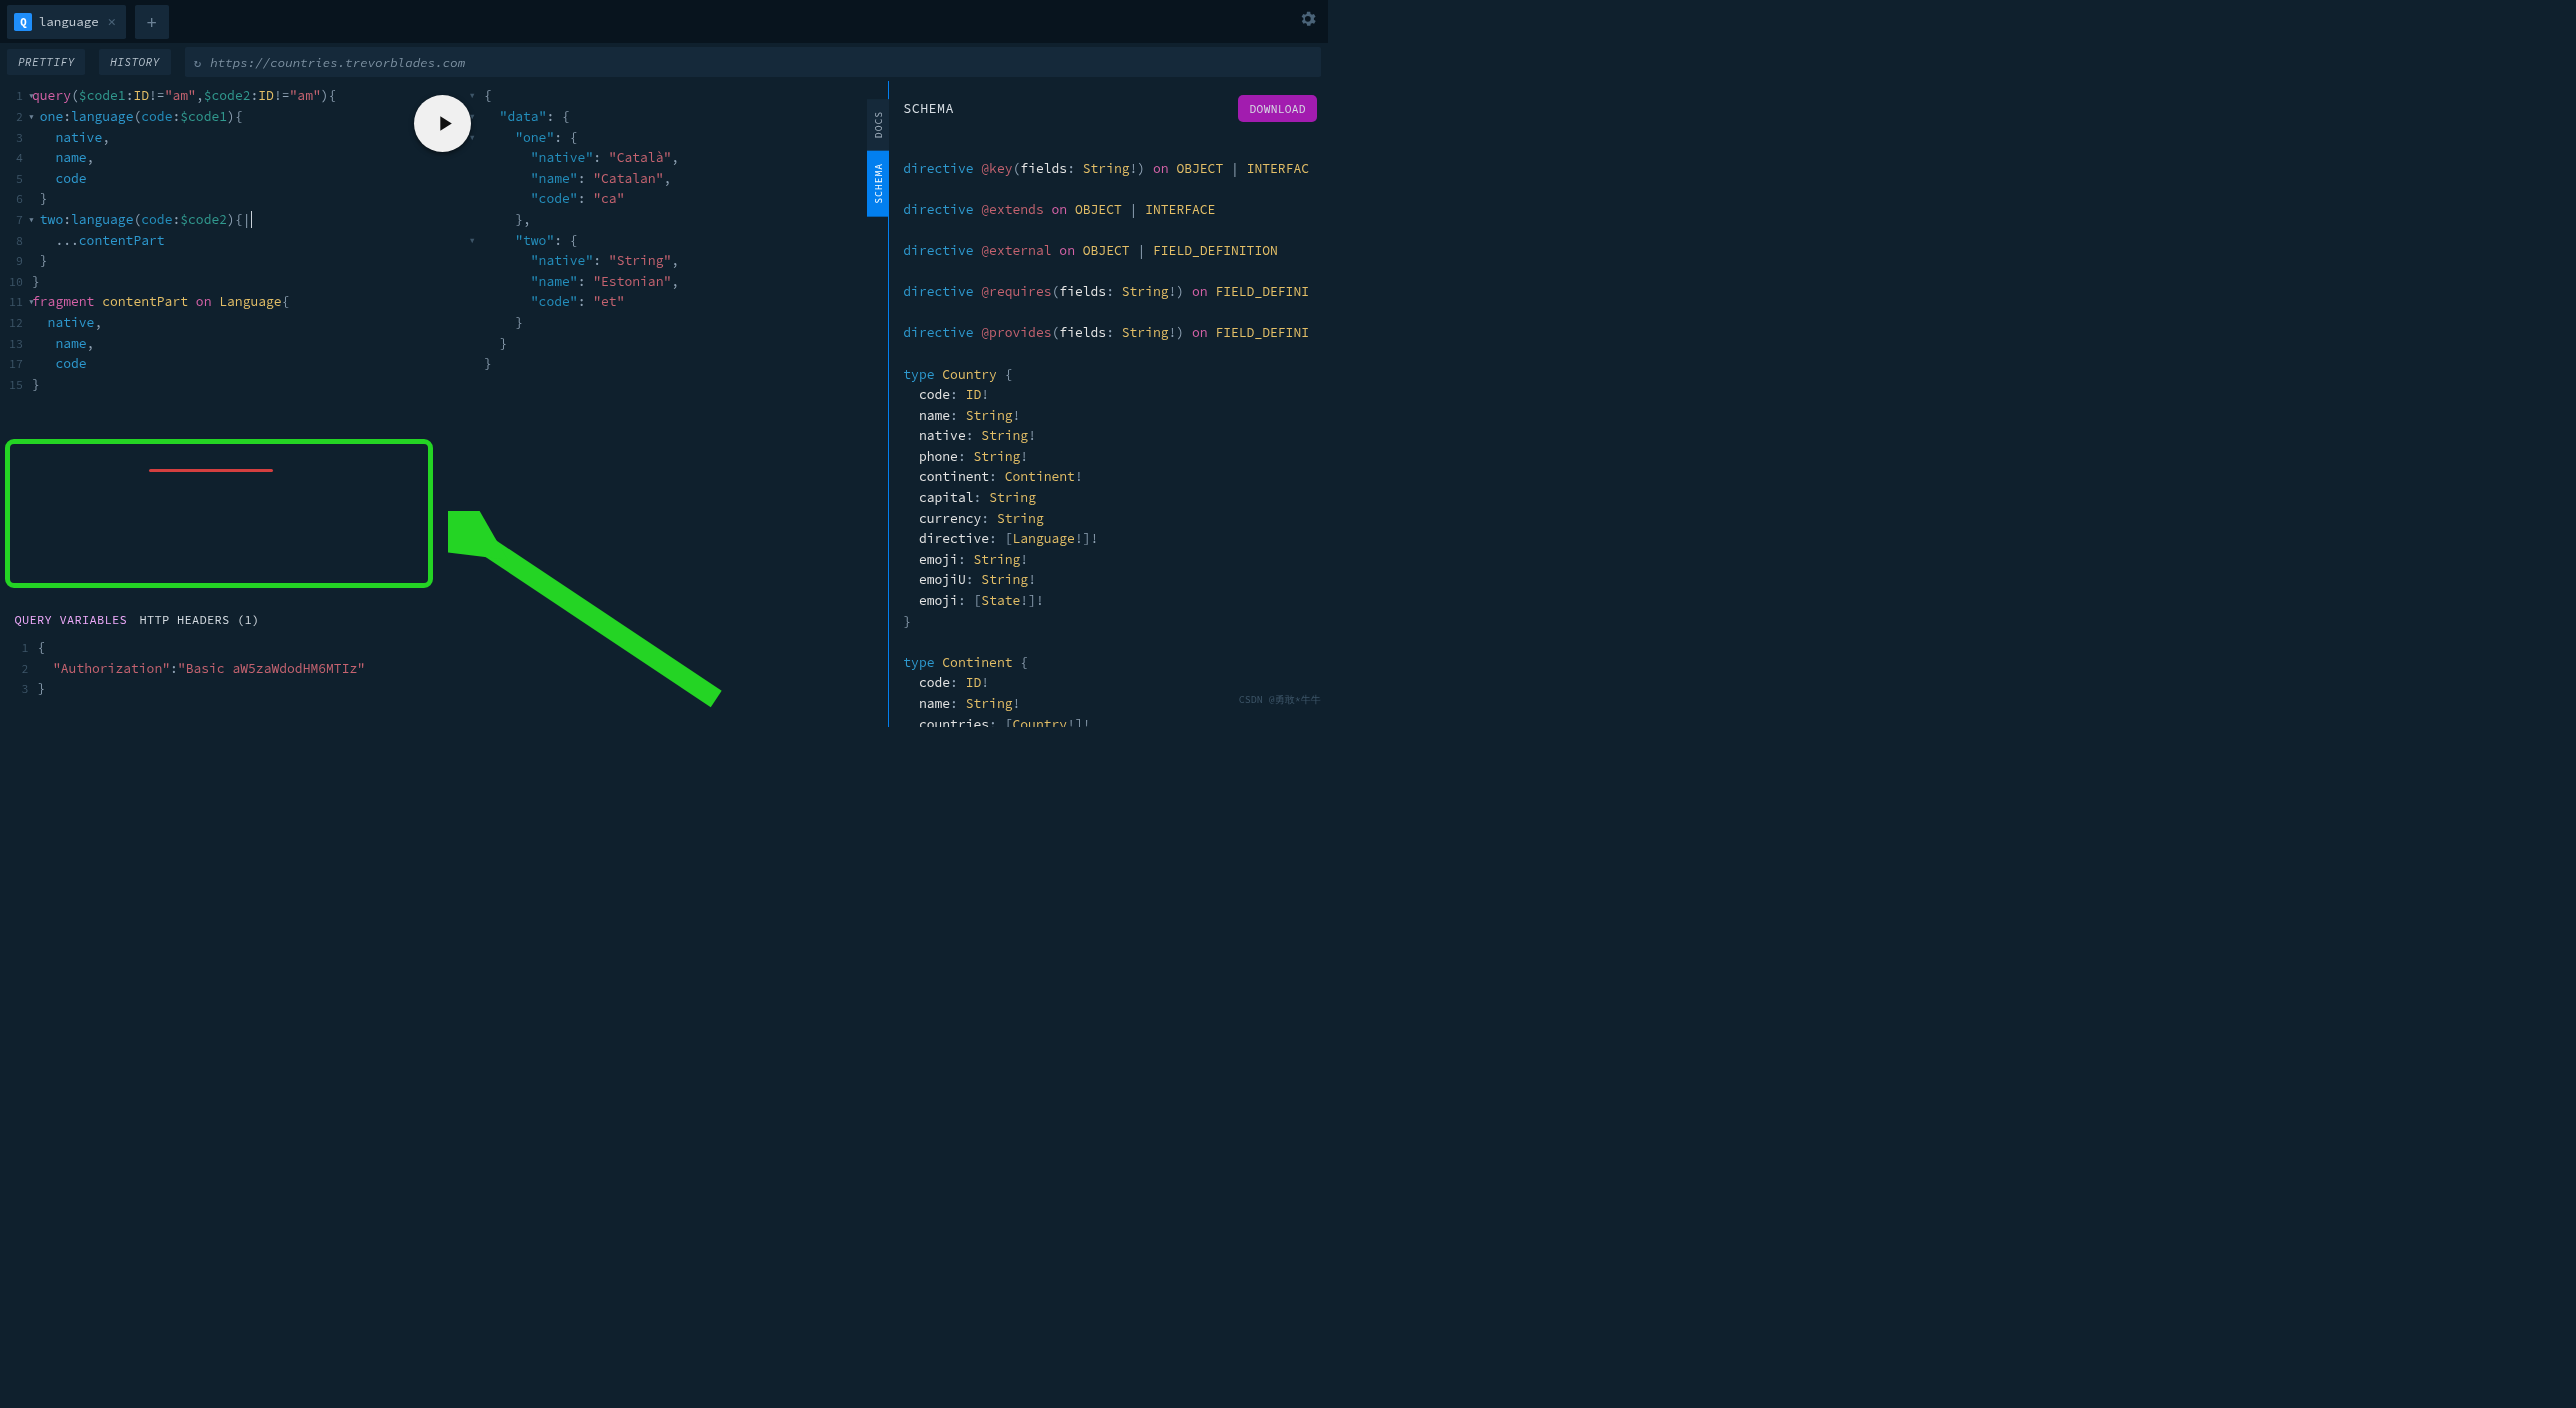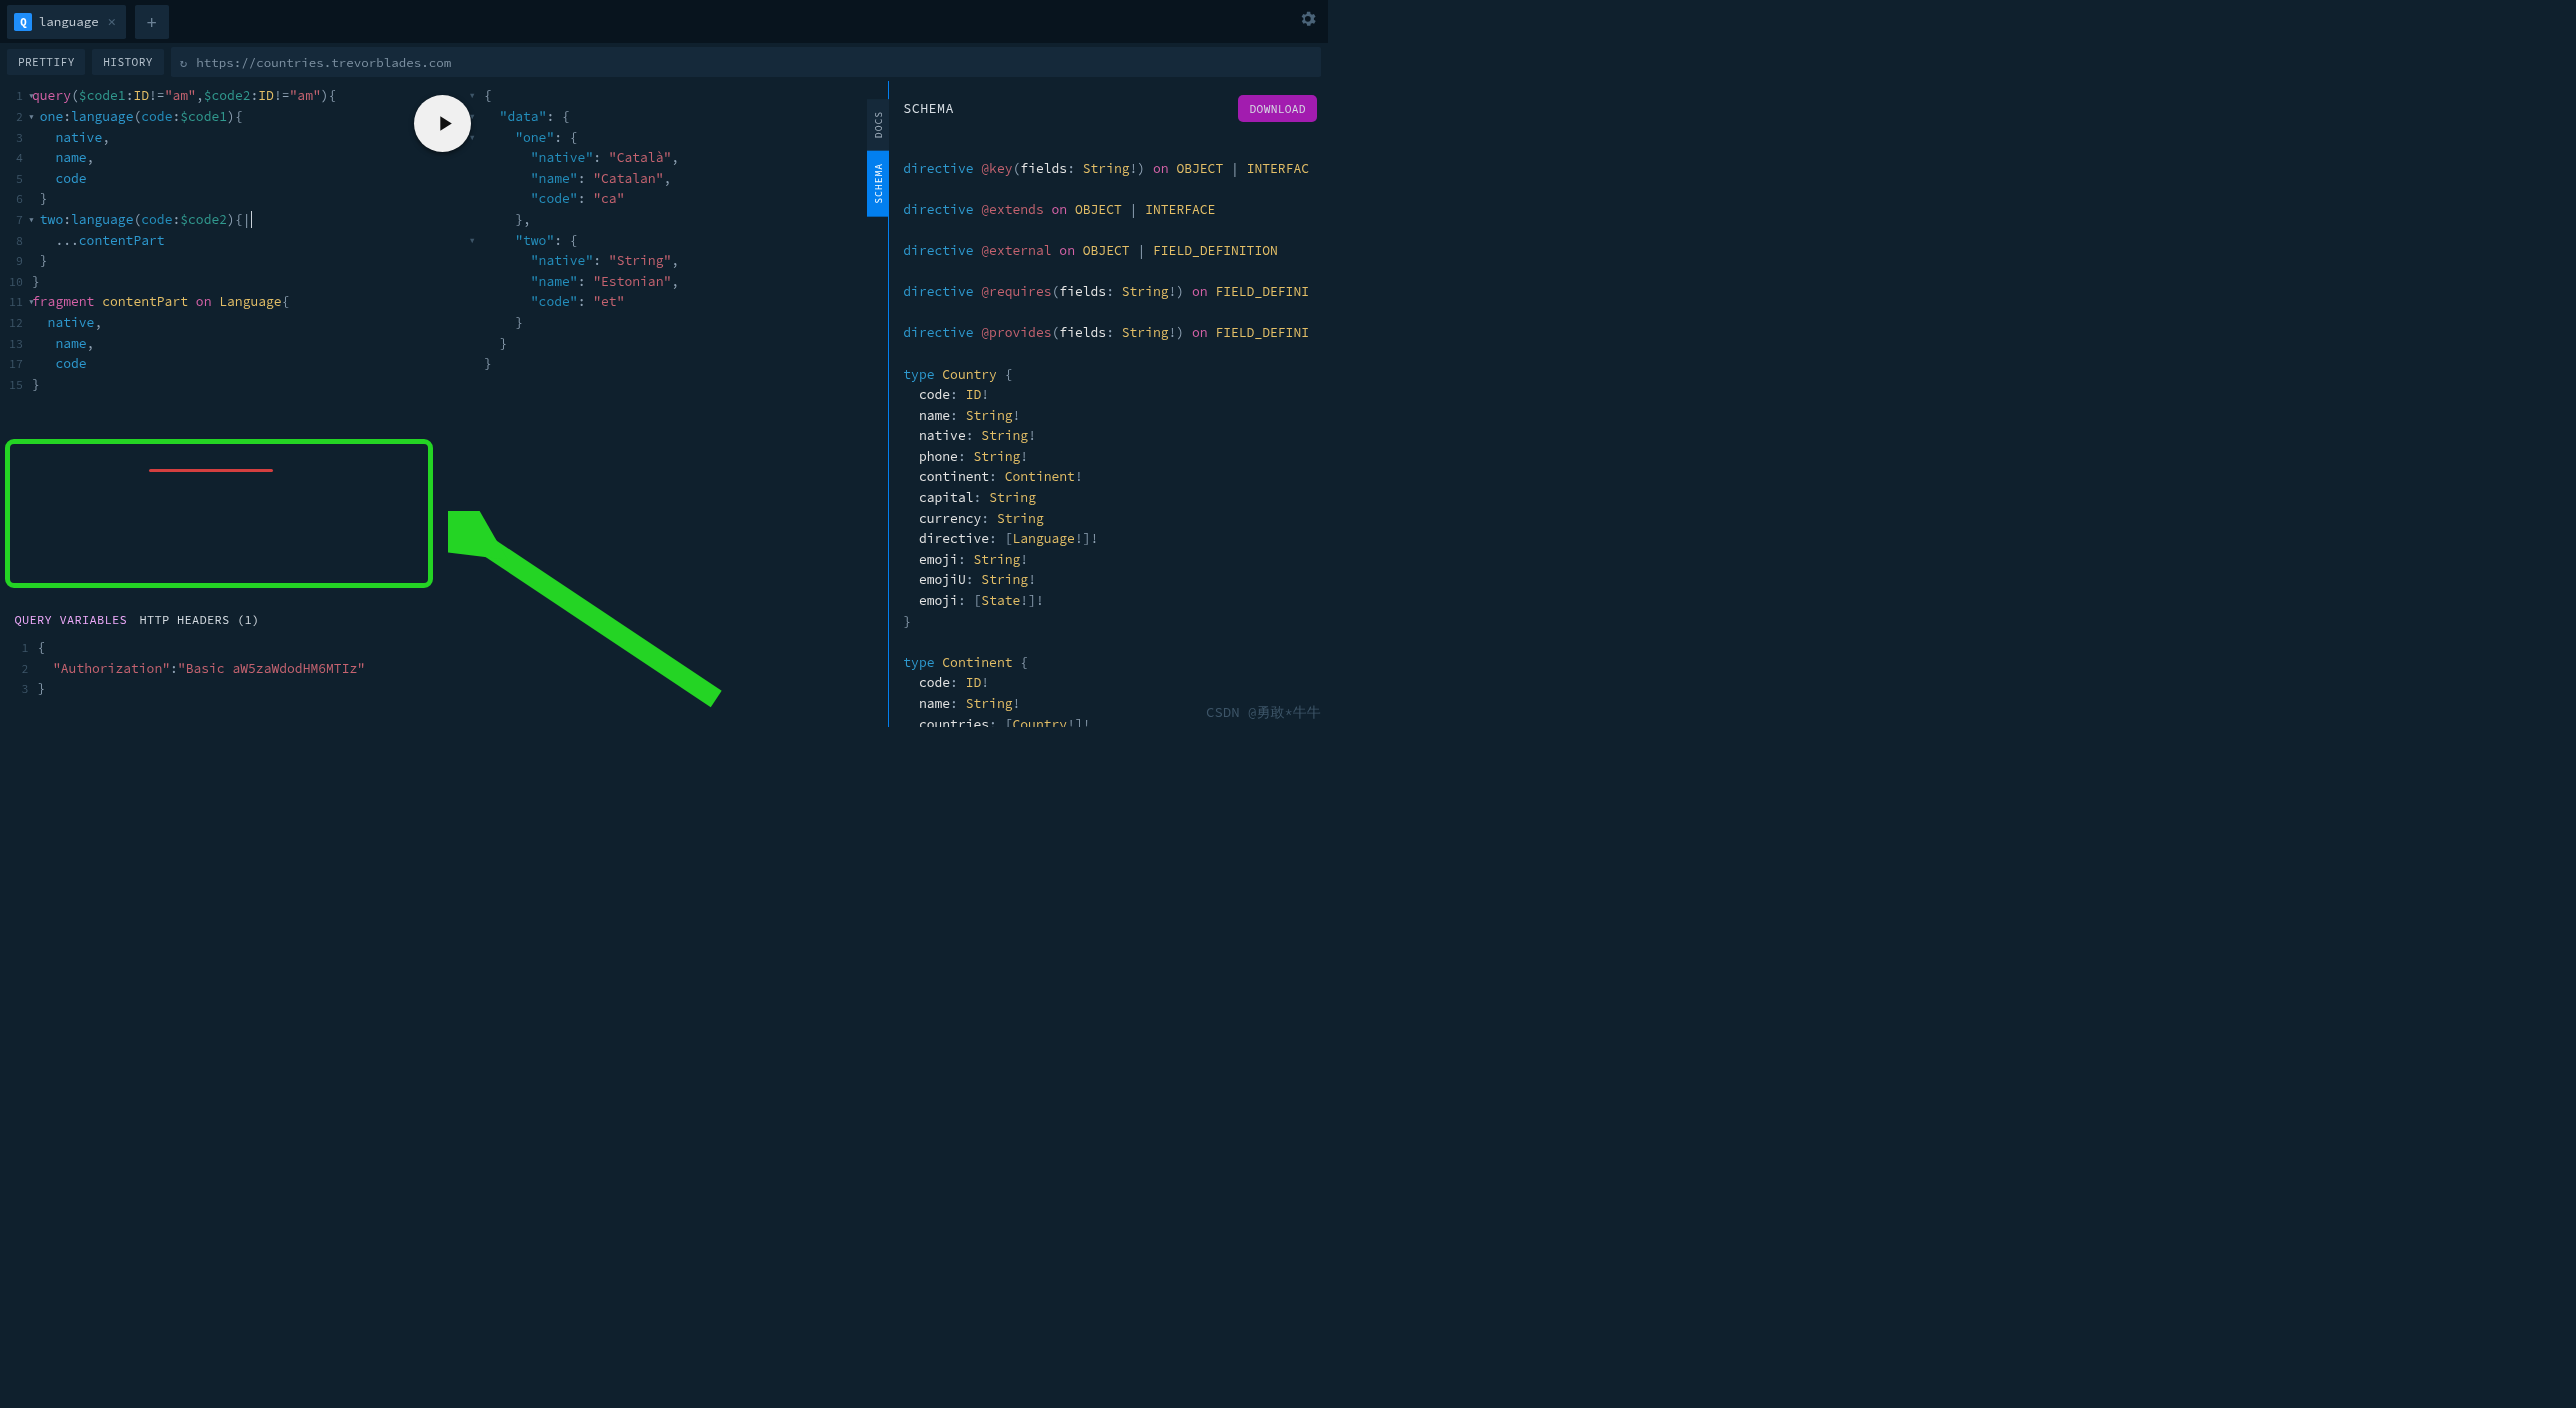--- a/index.html
+++ b/index.html
@@ -53,21 +53,22 @@
   .gear {
     position: absolute; right: 10.7px; top: 9px;
     color: #4a6378; cursor: pointer;
   }
   .toolbar {
     height: 38px;
     background: #0f202d;
     display: flex;
     align-items: center;
     padding: 3.6px 7.2px;
-    gap: 7px;
+    gap: 14px;
+    font-style: italic;
   }
   .tool-btn {
     background: #15293a;
     color: #b8c4cf;
     padding: 6.3px 10.7px;
     font-size: 11.2px;
     letter-spacing: 0.4px;
     border-radius: 1.8px;
     cursor: pointer;
   }
@@ -237,22 +238,22 @@
     width: 124px;
     height: 2.7px;
     background: #d43f3f;
     top: 388px;
     z-index: 6;
     border-radius: 1.8px;
   }
 
   .watermark {
     position: absolute;
-    right: 7.2px; bottom: 5px;
-    font-size: 14px;
+    right: 7.2px; bottom: 20px;
+    font-size: 10px;
     color: #3d5568;
   }
 </style>
 </head>
 <body>
 
 <div class="tab-bar">
   <div class="tab">
     <span class="tab-icon">Q</span>
     <span class="tab-label">language</span>

